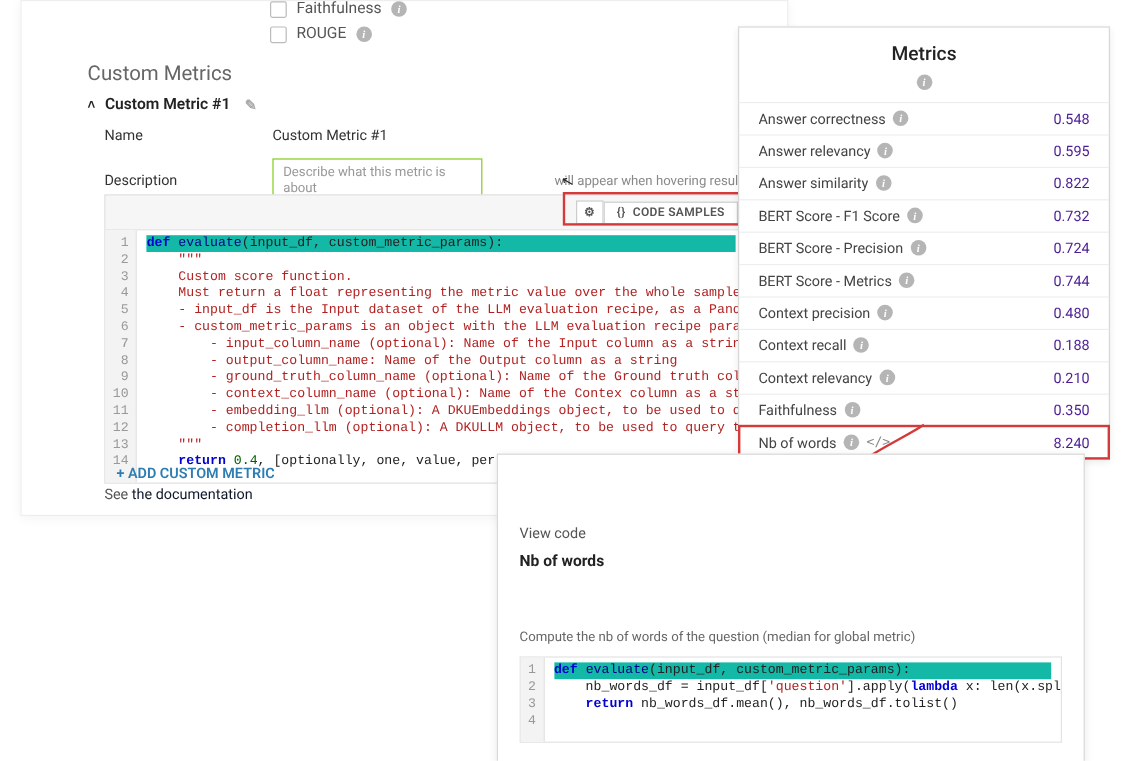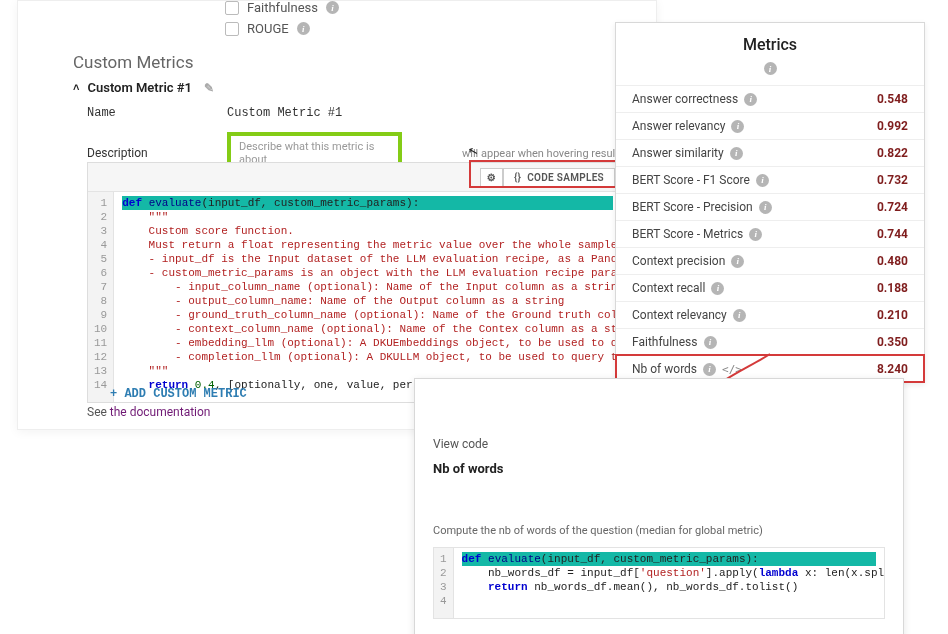--- a/index.html
+++ b/index.html
@@ -71,26 +71,26 @@
   .chev { font-size: 11px; }
   .pencil { color: #aaa; font-size: 12px; margin-left: 4px; }
 
   .form-row {
     position: absolute;
     left: 87px;
     display: flex;
     align-items: center;
     gap: 50px;
   }
-  .form-row.name { top: 106px; font-family: Liberation Mono, monospace; }
+  .form-row.name { top: 106px; }
   .form-row.desc { top: 132px; }
   .form-label { width: 90px; color: #333; font-size: 12px; }
   .form-value { font-size: 12px; color: #333; }
   .desc-input {
-    border: 4px solid #84cc16;
+    border: 1px solid #84cc16;
     padding: 4px 8px;
     font-size: 11px;
     color: #999;
     width: 175px;
     background: #fff;
   }
   .hint { color: #888; font-size: 11px; margin-left: 10px; }
   .cursor {
     position: absolute;
     left: 468px;
@@ -170,35 +170,34 @@
   }
   .kw { color: #0000d0; font-weight: 600; }
   .fn { color: #008; }
   .str, .doc { color: #b22222; }
   .num { color: #006000; }
   .firstline { background: #14b8a6; display:inline-block; width:100%;}
   .tri { color:#b22222; }
 
   .add-metric {
     position: absolute;
-    left: 110px;
+    left: 97px;
     top: 387px;
     color: #2e7db2;
     font-size: 12px;
     font-weight: 600;
-    font-family: Liberation Mono, monospace;
   }
   .see-doc {
     position: absolute;
     left: 87px;
     top: 405px;
     font-size: 12px;
     color: #555;
   }
-  .see-doc a { color: #701a75; text-decoration: none; }
+  .see-doc a { color: #0f172a; text-decoration: none; }
 
   
   .metrics-panel {
     position: absolute;
     right: 23px;
     top: 22px;
     width: 310px;
     background: #fff;
     border: 1px solid #d8d8d8;
     box-shadow: 0 2px 6px rgba(0,0,0,0.08);
@@ -214,22 +213,22 @@
     flex-direction: column;
   }
   .metric-row {
     display: flex;
     align-items: center;
     justify-content: space-between;
     padding: 6px 16px;
     border-top: 1px solid #eee;
     font-size: 12px;
   }
-  .metric-row .left { display: flex; align-items: center; gap: 6px; color: #444; }
-  .metric-row .val { font-weight: 700; color: #7f1d1d; }
+  .metric-row .left { display: flex; gap: 6px; color: #444; }
+  .metric-row .val { font-weight: 400; color: #4c1d95; }
   .metric-row.highlighted {
     outline: 2px solid #d43a3a;
     outline-offset: -1px;
   }
   .code-tag {
     font-family: monospace;
     font-size: 11px;
     color: #888;
   }
 
@@ -393,21 +392,21 @@
           <span>Answer correctness</span>
           <span class="info-icon">i</span>
         </span>
         <span class="val">0.548</span>
       </div>
       <div class="metric-row">
         <span class="left">
           <span>Answer relevancy</span>
           <span class="info-icon">i</span>
         </span>
-        <span class="val">0.992</span>
+        <span class="val">0.595</span>
       </div>
       <div class="metric-row">
         <span class="left">
           <span>Answer similarity</span>
           <span class="info-icon">i</span>
         </span>
         <span class="val">0.822</span>
       </div>
       <div class="metric-row">
         <span class="left">

